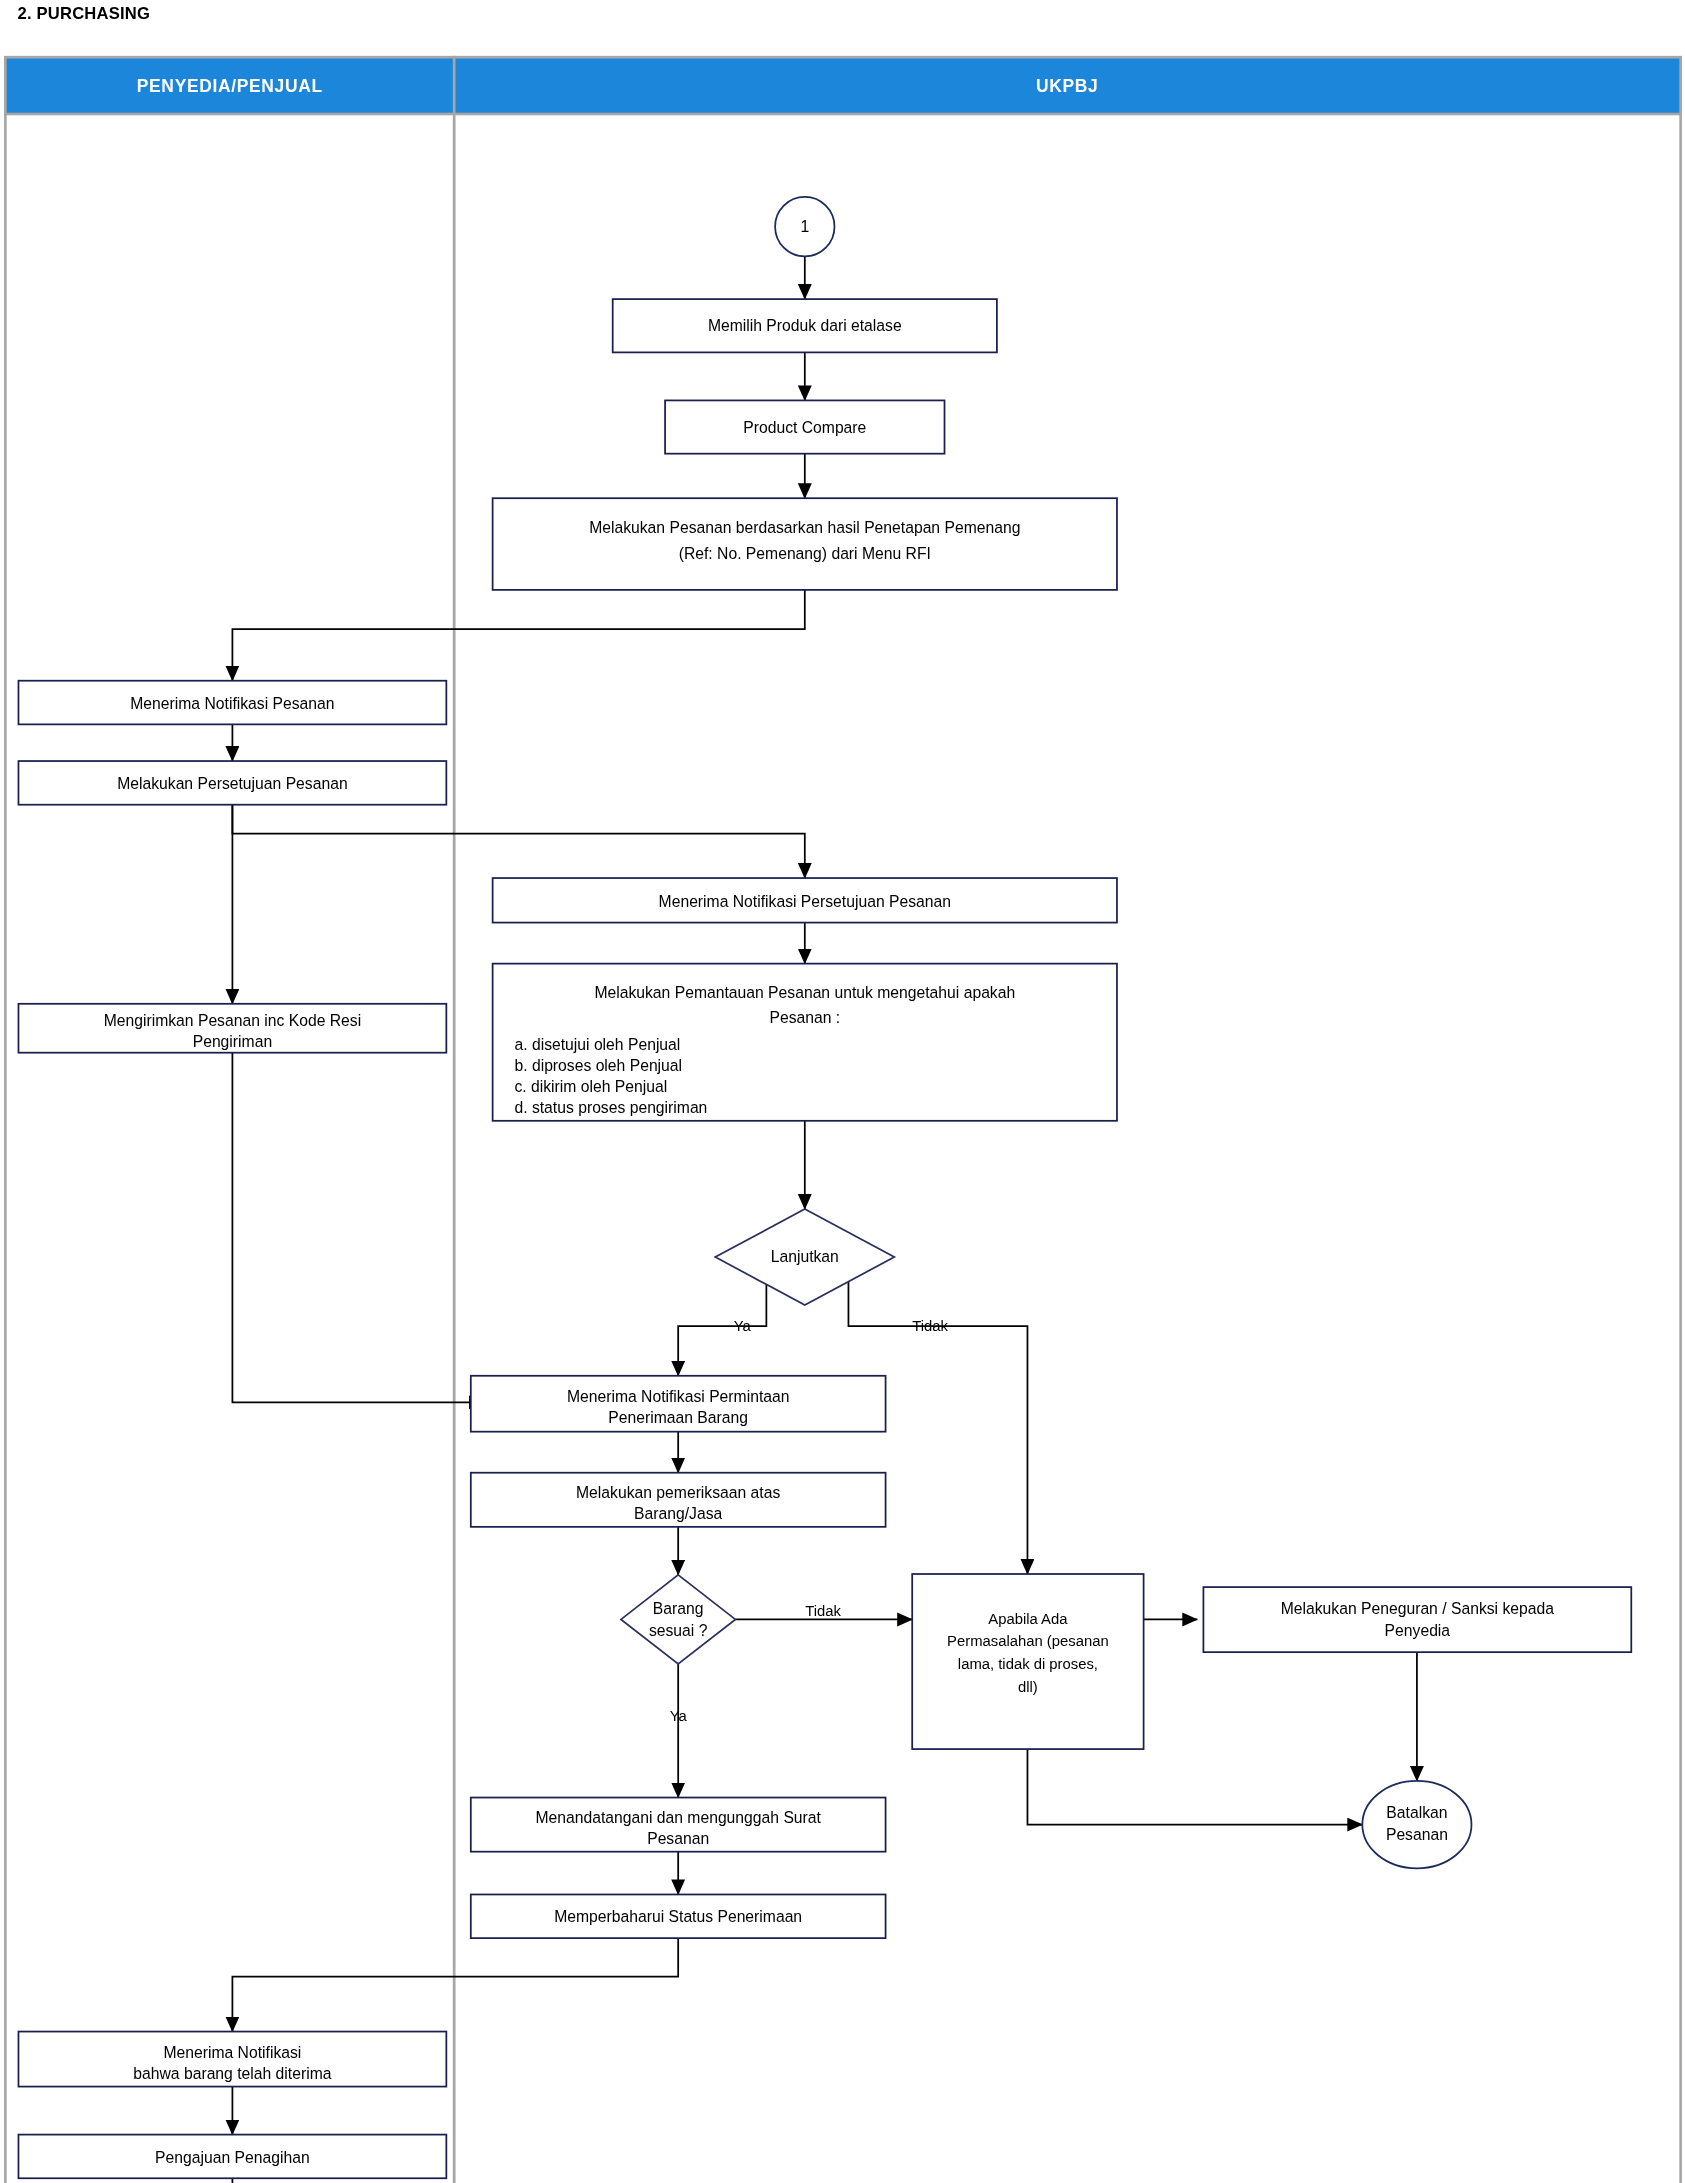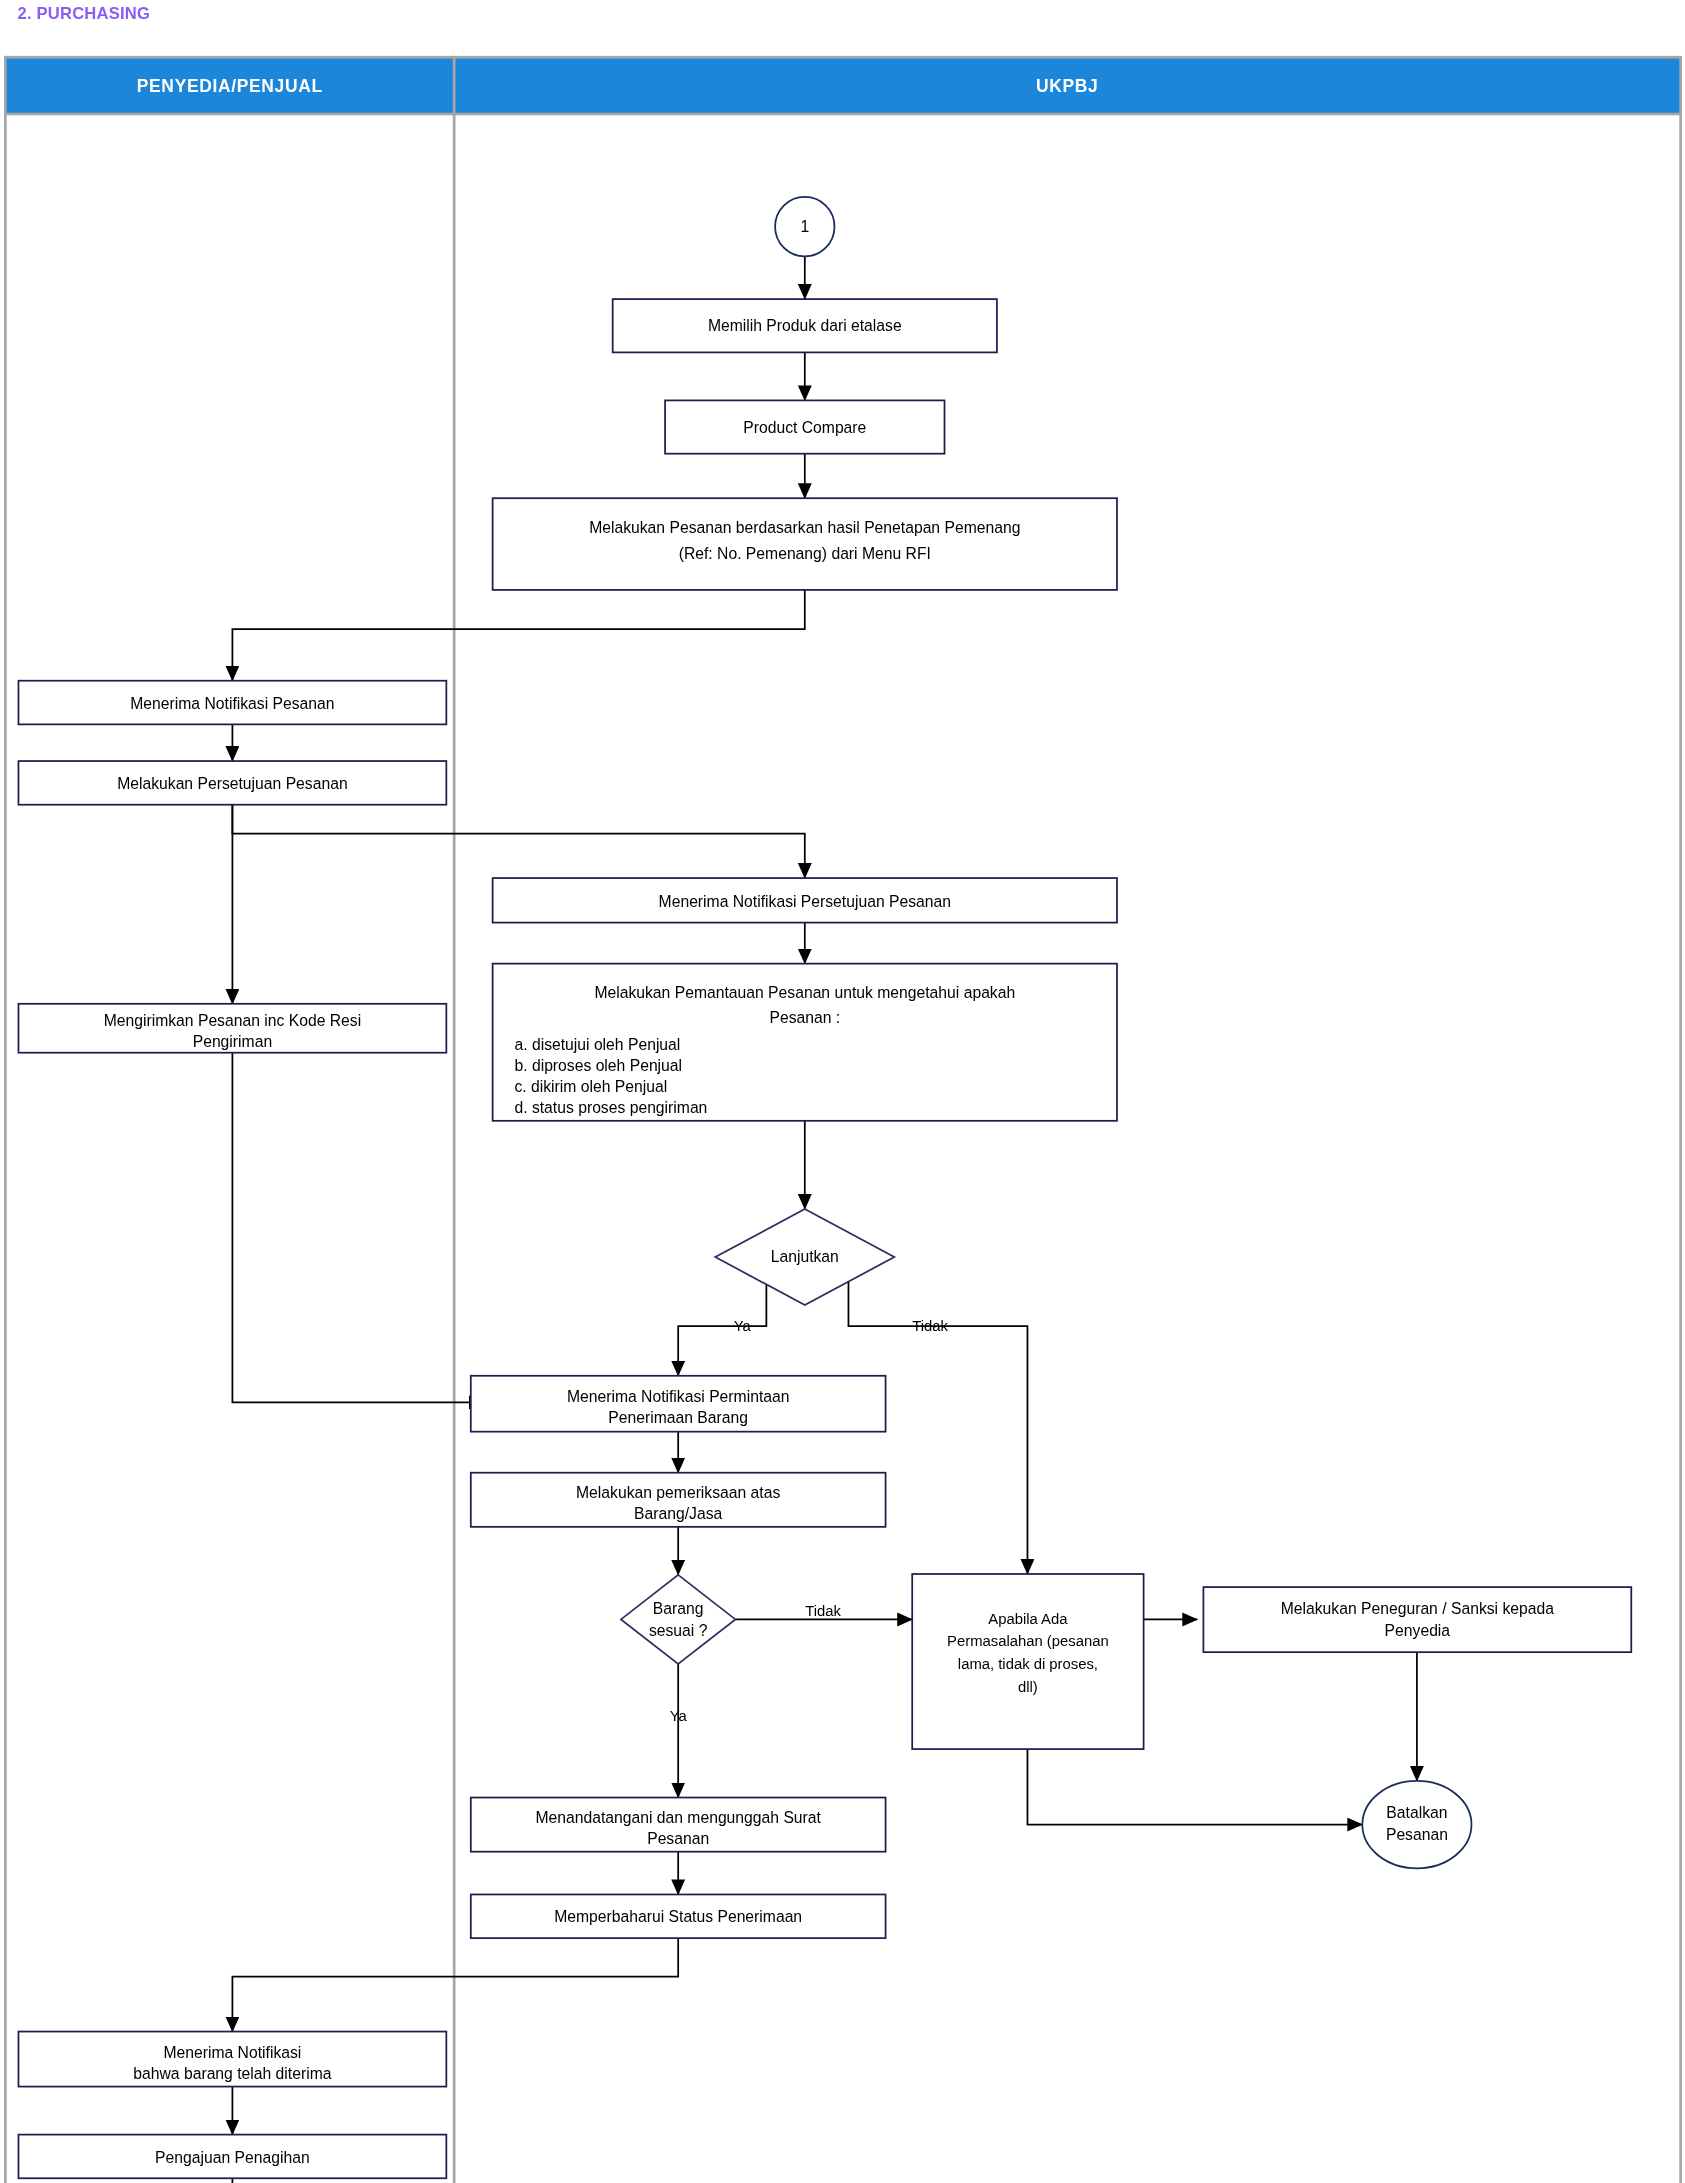--- a/index.html
+++ b/index.html
@@ -13,21 +13,21 @@
     height: 3128px;
     position: relative;
     overflow: hidden;
   }
   #page-title {
     position: absolute;
     left: 17.5px;
     top: 3.5px;
     font-size: 16.6px;
     font-weight: bold;
-    color: #8b5cf6;
+    color: #000000;
     letter-spacing: 0.2px;
   }
   #diagram-wrap {
     position: absolute;
     left: 0;
     top: 52px;
     width: 1686px;
     height: 3075px;
   }
   svg#flowchart {

